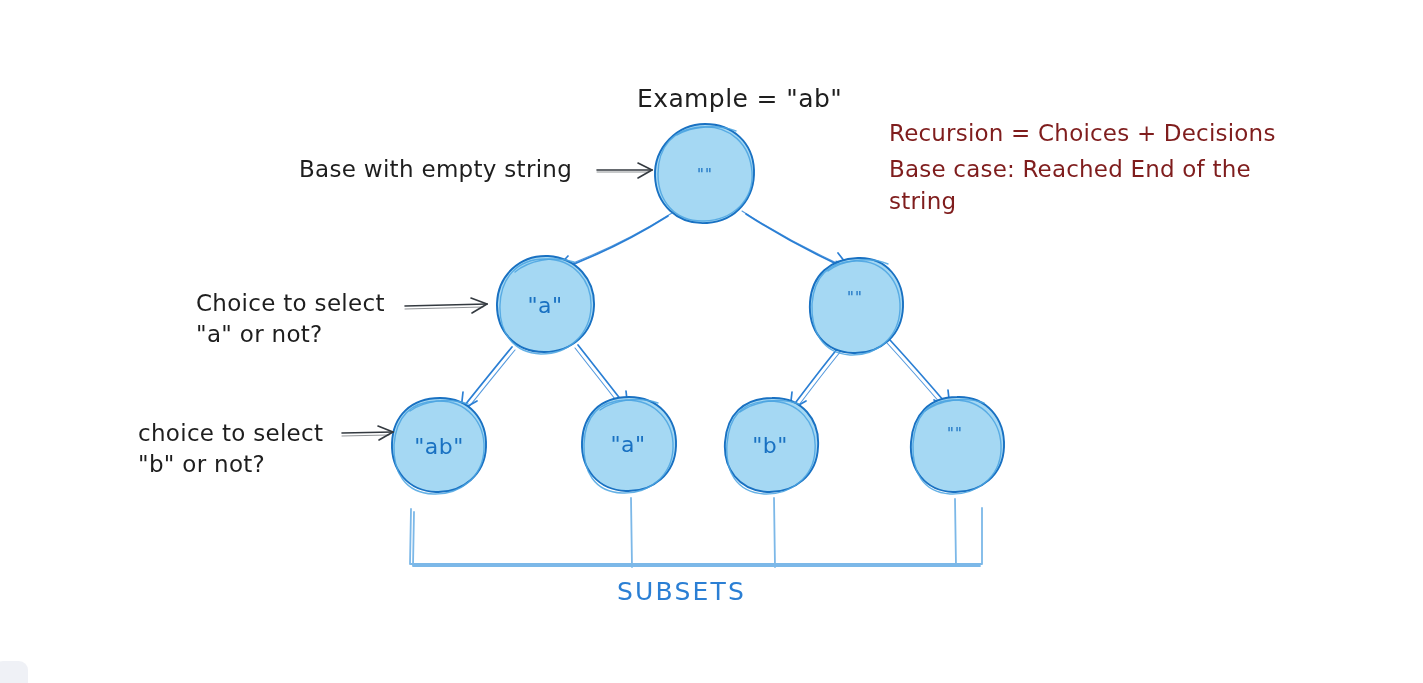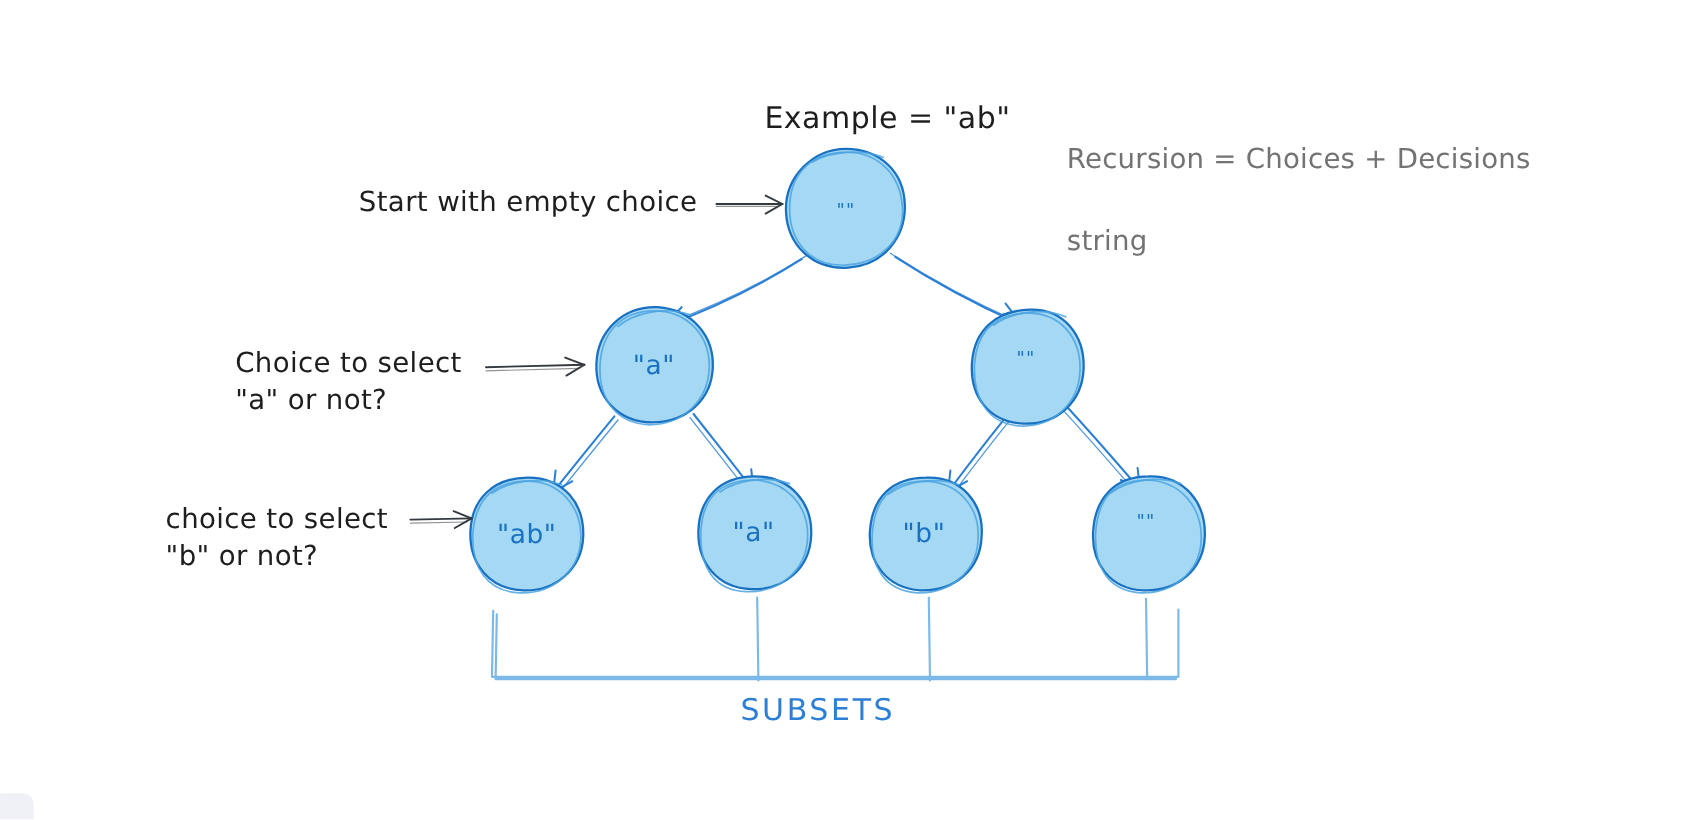--- a/index.html
+++ b/index.html
@@ -33,21 +33,21 @@
     color: #1e1e1e;
     font-size: 25px;
     letter-spacing: 0.4px;
   }
   .annot-text {
     color: #1e1e1e;
     font-size: 23px;
     letter-spacing: 0.3px;
   }
   .red-text {
-    color: #737373;
+    color: #7f1d1d;
     font-size: 23px;
     letter-spacing: 0.2px;
   }
   .subsets-text {
     color: #2b7fd4;
     font-size: 25px;
     letter-spacing: 2.2px;
   }
   .node-label {
     fill: #1971c2;
@@ -253,28 +253,29 @@
     <g>
       <path class="annot-arrow" d="M 342 433 L 393 432"></path>
       <path class="annot-arrow faint" d="M 342 436 L 389 435"></path>
       <path class="annot-arrow" d="M 393 432 L 378 426"></path>
       <path class="annot-arrow" d="M 393 432 L 379 440"></path>
     </g>
   </svg>
 
   <div class="hand-text title-text" style="left:637px; top:82px;">Example = "ab"</div>
 
-  <div class="hand-text annot-text" style="left:299px; top:154px;">Start with empty choice</div>
+  <div class="hand-text annot-text" style="left:299px; top:154px;">Base with empty string</div>
 
   <div class="hand-text annot-text" style="left:196px; top:288px;">Choice to select</div>
   <div class="hand-text annot-text" style="left:196px; top:319px;">"a" or not?</div>
 
   <div class="hand-text annot-text" style="left:138px; top:418px;">choice to select</div>
   <div class="hand-text annot-text" style="left:138px; top:449px;">"b" or not?</div>
 
   <div class="hand-text red-text" style="left:889px; top:118px;">Recursion = Choices + Decisions</div>
+  <div class="hand-text red-text" style="left:889px; top:154px;">Base case: Reached End of the</div>
   <div class="hand-text red-text" style="left:889px; top:186px;">string</div>
 
   <div class="hand-text subsets-text" style="left:617px; top:575px;">SUBSETS</div>
 
   <div class="corner-widget"></div>
 
 </div>
 
 </body></html>

